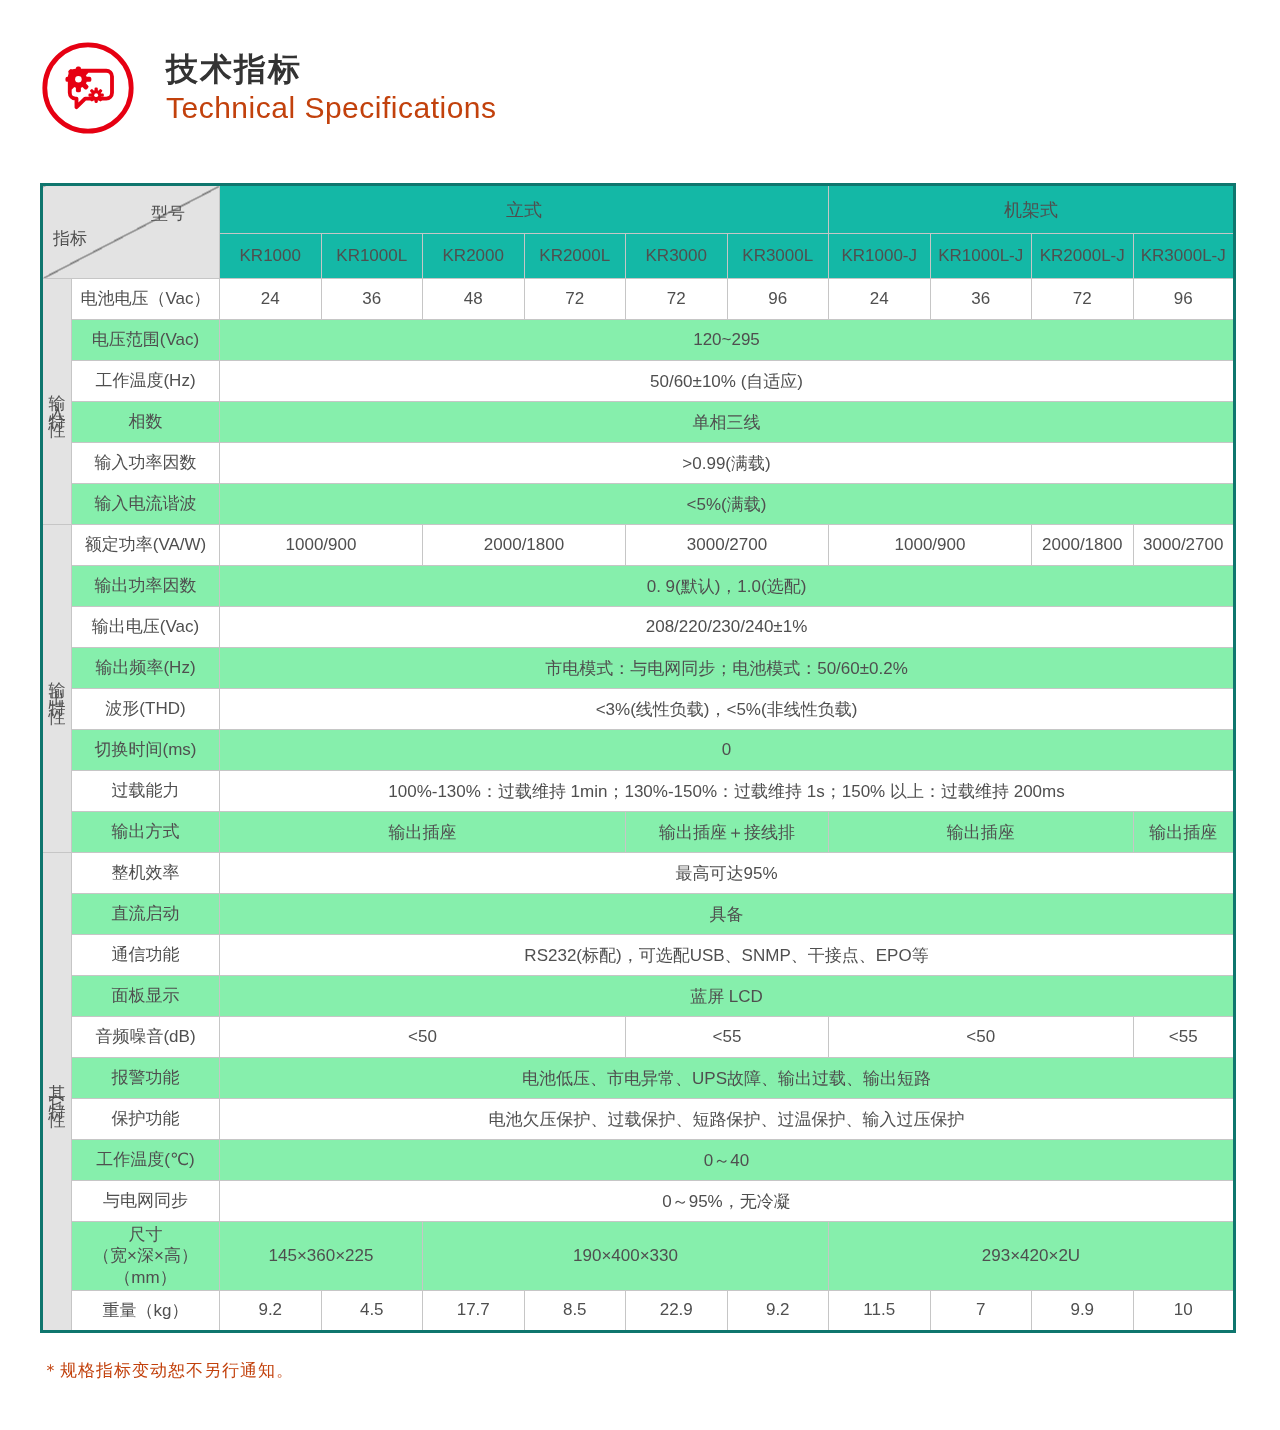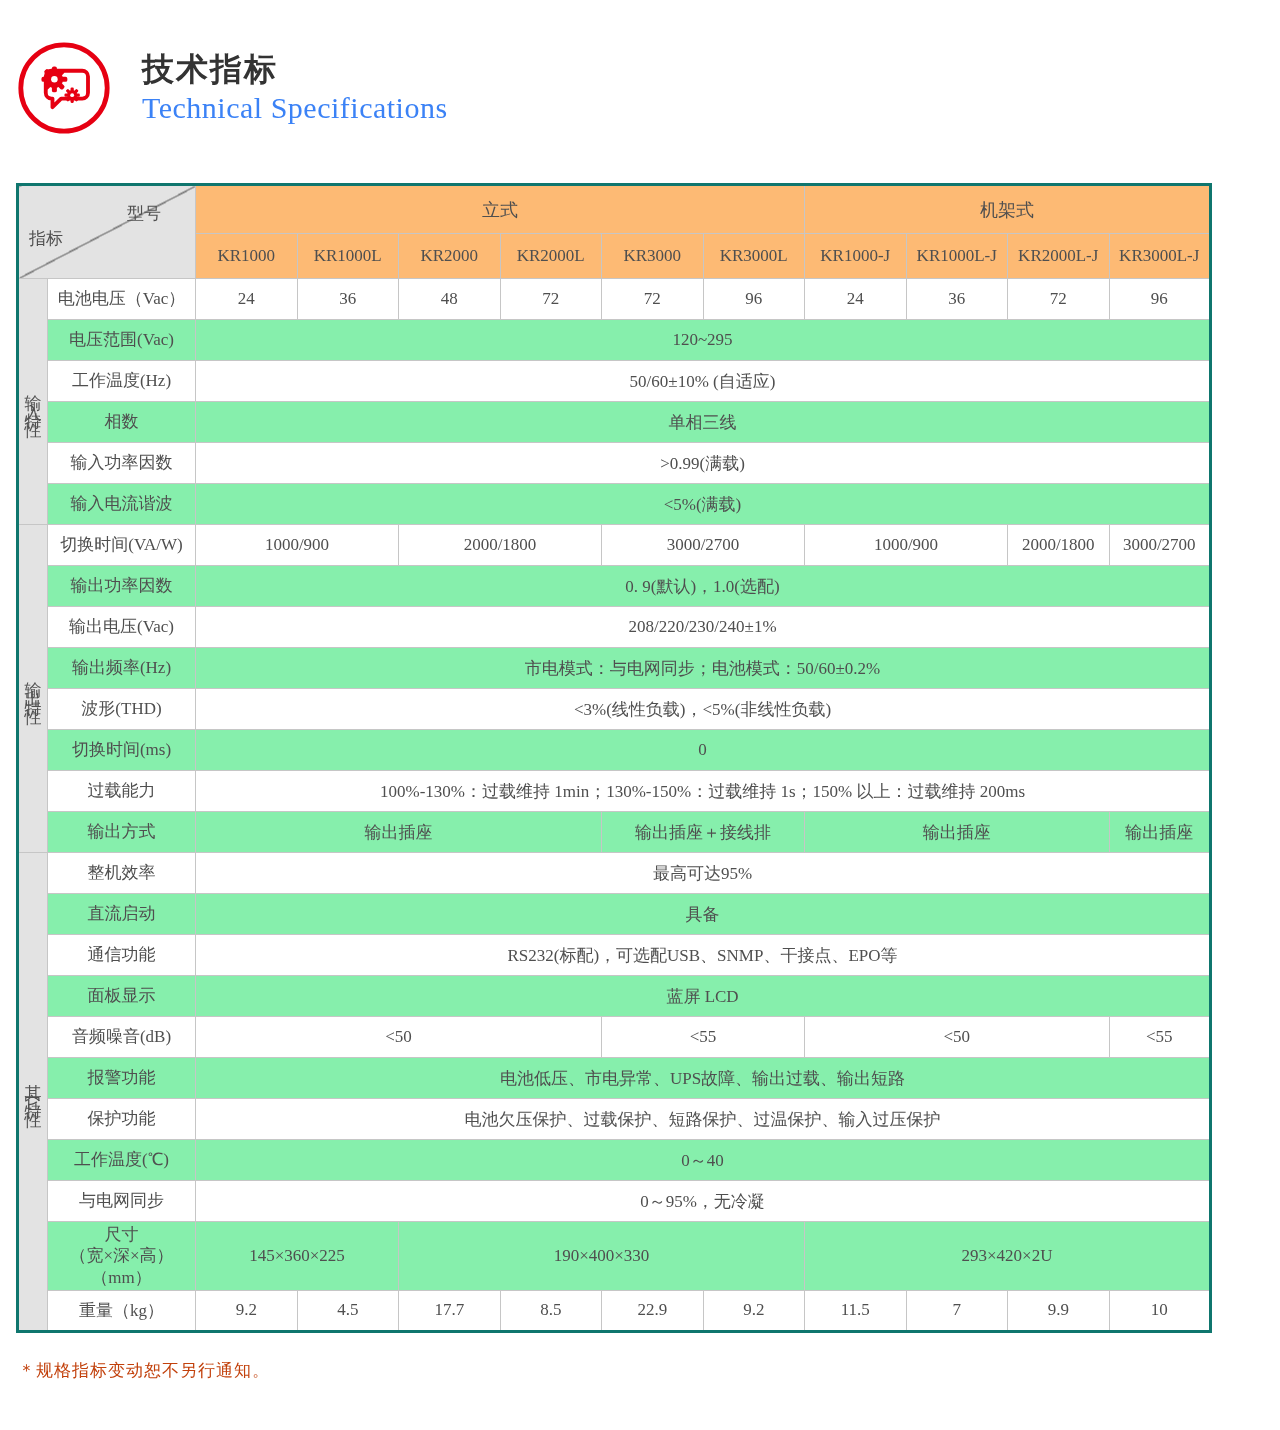--- a/index.html
+++ b/index.html
@@ -2,49 +2,49 @@
 <html><head>
 <meta charset="utf-8">
 <style>
   * { box-sizing: border-box; }
   html,body { margin:0; padding:0; background:#fff; }
   body {
     font-family: "Liberation Sans", "DejaVu Sans", sans-serif;
     color:#4f4f4f;
     width:1280px;
   }
-  .page { width:1052px; height:1430px; padding:26px 44px 0 16px; position:relative;font-family:Liberation Serif, serif; }
+  .page { width:1052px; height:1430px; padding:26px 44px 0 40px; position:relative; }
 
   
   .hdr { display:flex; align-items:center; gap:30px; height:112px; margin-top:6px; }
   .hdr-icon { width:96px; height:96px; flex:0 0 auto; }
   .hdr-icon svg { width:96px; height:96px; display:block; }
   .hdr-titles { display:flex; flex-direction:column; }
   .hdr-title { font-size:32px; font-weight:bold; color:#333; letter-spacing:2px; line-height:1.15; }
-  .hdr-sub { font-size:30px; font-weight:400; color:#3b82f6; letter-spacing:0.5px; margin-top:4px; }
+  .hdr-sub { font-size:30px; font-weight:400; color:#c2410c; letter-spacing:0.5px; margin-top:4px; }
 
   
   table.spec {
     width:1196px;
     margin-top:39px;
     border-collapse:collapse;
     table-layout:fixed;
     border:3px solid #0f766e;
   }
   table.spec td {
     border:1px solid #c6c6c6;
     text-align:center;
     vertical-align:middle;
     font-size:17px;
     color:#4f4f4f;
     padding:2px 4px;
     height:41px;
     background:#fff;
   }
-  table.spec thead td { background:#fdba74; }
+  table.spec thead td { background:#14b8a6; }
   tr.group-row td { height:49px; font-size:18px; }
   tr.model-row td { height:45px; }
   tr.shade td { background:#86efac; }
 
   td.corner {
     position:relative;
     padding:0;
     background:#e3e3e3 linear-gradient(to bottom right,
         transparent calc(50% - 1px), #7d7d7d calc(50% - 1px),
         #7d7d7d calc(50% + 0.5px), transparent calc(50% + 0.5px)) !important;
@@ -170,21 +170,21 @@
         <tr>
           <td class="row-label">输入功率因数</td>
           <td class="val" colspan="10">&gt;0.99(满载)</td>
         </tr>
         <tr class="shade">
           <td class="row-label">输入电流谐波</td>
           <td class="val" colspan="10">&lt;5%(满载)</td>
         </tr>
         <tr>
           <td class="section-cell" rowspan="8"><span class="vert">输出特性</span></td>
-          <td class="row-label">切换时间(VA/W)</td>
+          <td class="row-label">额定功率(VA/W)</td>
           <td class="val" colspan="2">1000/900</td>
           <td class="val" colspan="2">2000/1800</td>
           <td class="val" colspan="2">3000/2700</td>
           <td class="val" colspan="2">1000/900</td>
           <td class="val">2000/1800</td>
           <td class="val">3000/2700</td>
         </tr>
         <tr class="shade">
           <td class="row-label">输出功率因数</td>
           <td class="val" colspan="10">0. 9(默认)，1.0(选配)</td>

